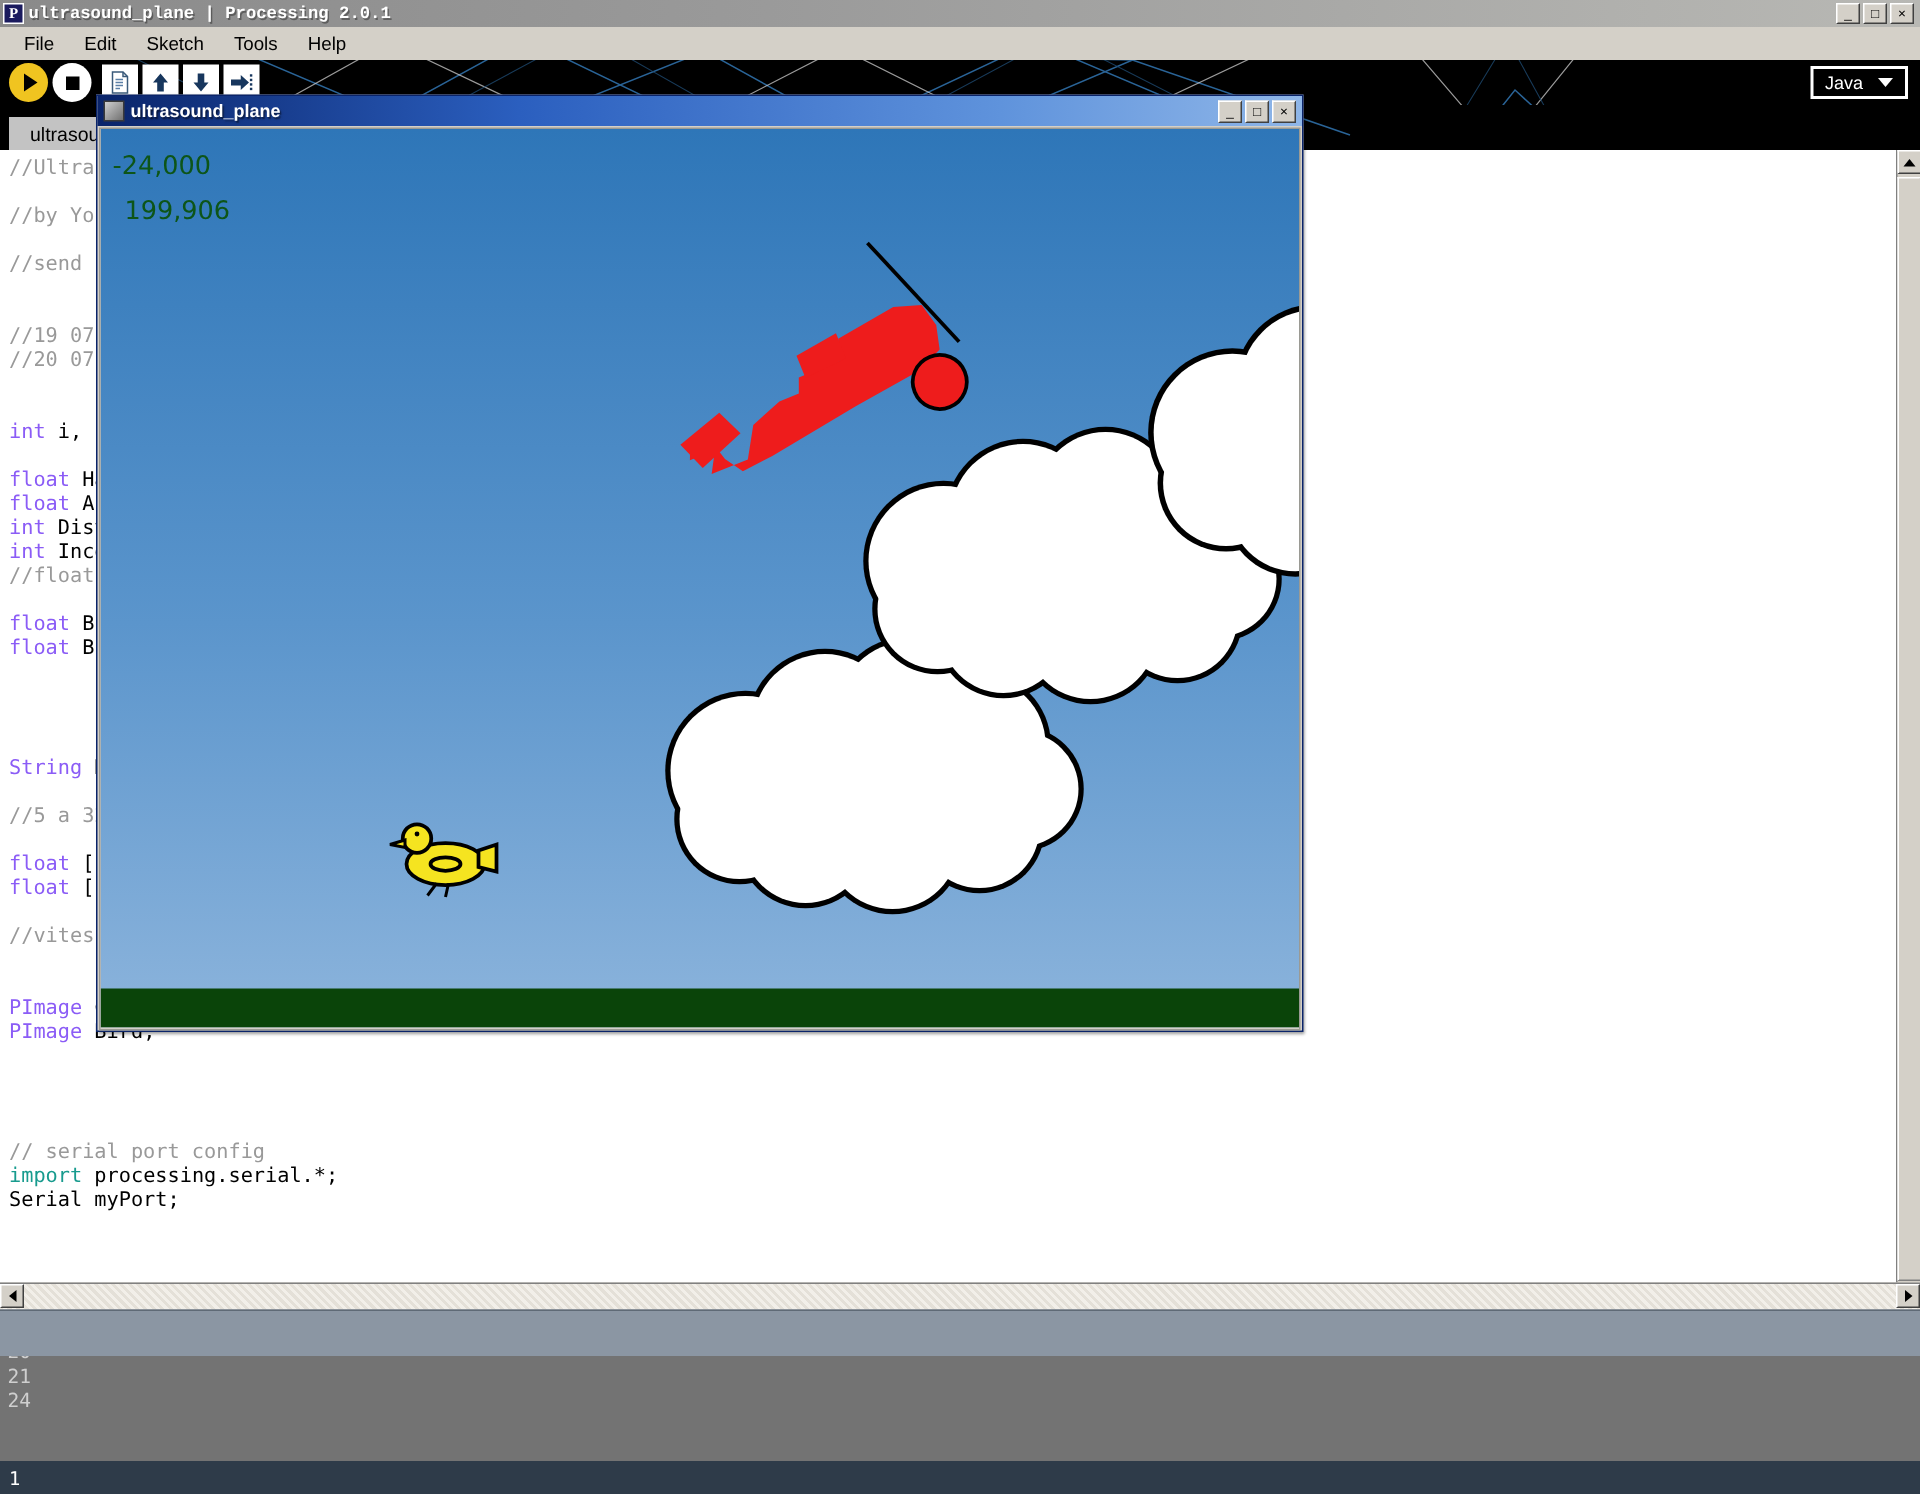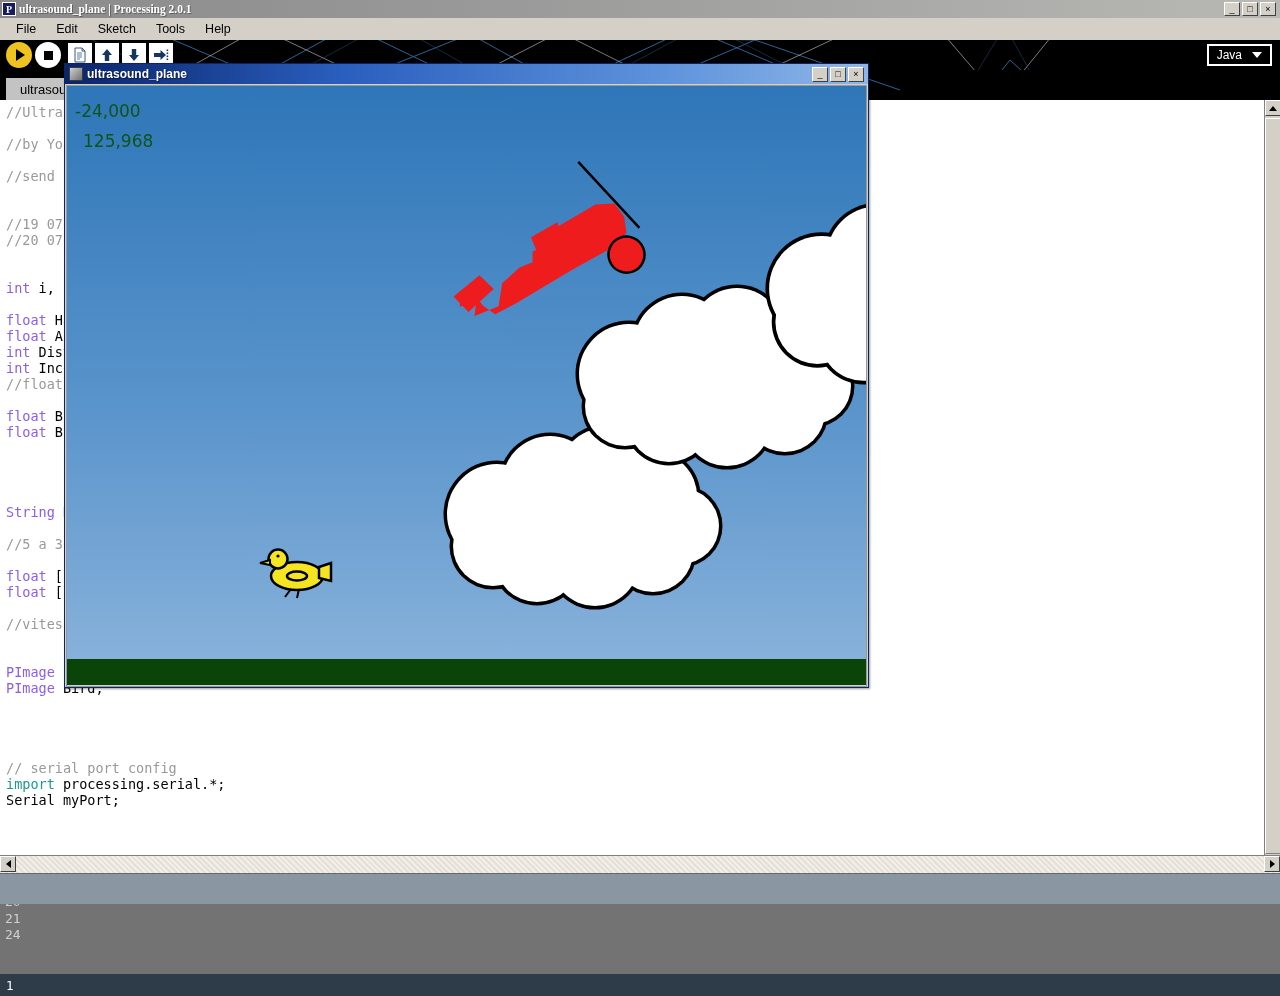--- a/index.html
+++ b/index.html
@@ -27,21 +27,21 @@
   #titlebar .appicon {
     width: 14px; height: 14px; margin-left: 2px; margin-right: 3px;
     background: #1a1a5e;
     color: #ffffff; font-weight: bold; font-size: 10px;
     display: flex; align-items: center; justify-content: center;
     border: 1px solid #ffffff;
     font-family: "Liberation Serif", serif;
   }
   #titlebar .titletext {
     color: #ffffff; font-size: 11.5px; font-weight: bold;
-    font-family: Liberation Serif, serif;
+    font-family: Liberation Mono, monospace;
     text-shadow: 1px 1px 0 rgba(0,0,0,.35);
     white-space: nowrap;
   }
   #titlebar .wbtns { margin-left: auto; display: flex; gap: 2px; padding-right: 4px; }
   #titlebar .wbtn {
     width: 16px; height: 14px; background: #d4d0c8;
     border: 1px solid #ffffff; border-right-color: #404040; border-bottom-color: #404040;
     font-size: 9px; line-height: 12px; text-align: center; color: #000;
     font-family: "Liberation Sans", sans-serif;
   }
@@ -460,18 +460,18 @@
             <path d="M10 64 L4 78 L22 78 L14 92 L40 92 L52 72 L74 64 L88 64 L92 54 L122 54 L126 40 L168 34 L186 40 L190 56 L186 72 L168 80 L120 86 L56 96 L34 98 L26 86 L22 72 Z" fill="#ee1c1c"></path>
             <path d="M2 66 L34 56 L42 74 L10 86 Z" fill="#ee1c1c"></path>
             <path d="M96 40 L126 36 L126 54 L96 56 Z" fill="#ee1c1c"></path>
             <circle cx="178" cy="92" r="18" fill="#ee1c1c" stroke="#000000" stroke-width="2.5"></circle>
             <line x1="168" y1="-12" x2="200" y2="72" stroke="#000000" stroke-width="2.5"></line>
           </g>
       </svg>
 
       <div id="hud">
         <div class="l1">-24,000</div>
-        <div class="l2">125,968</div>
+        <div class="l2">199,906</div>
       </div>
     </div>
   </div>
 
 </div>
 
 </body></html>

